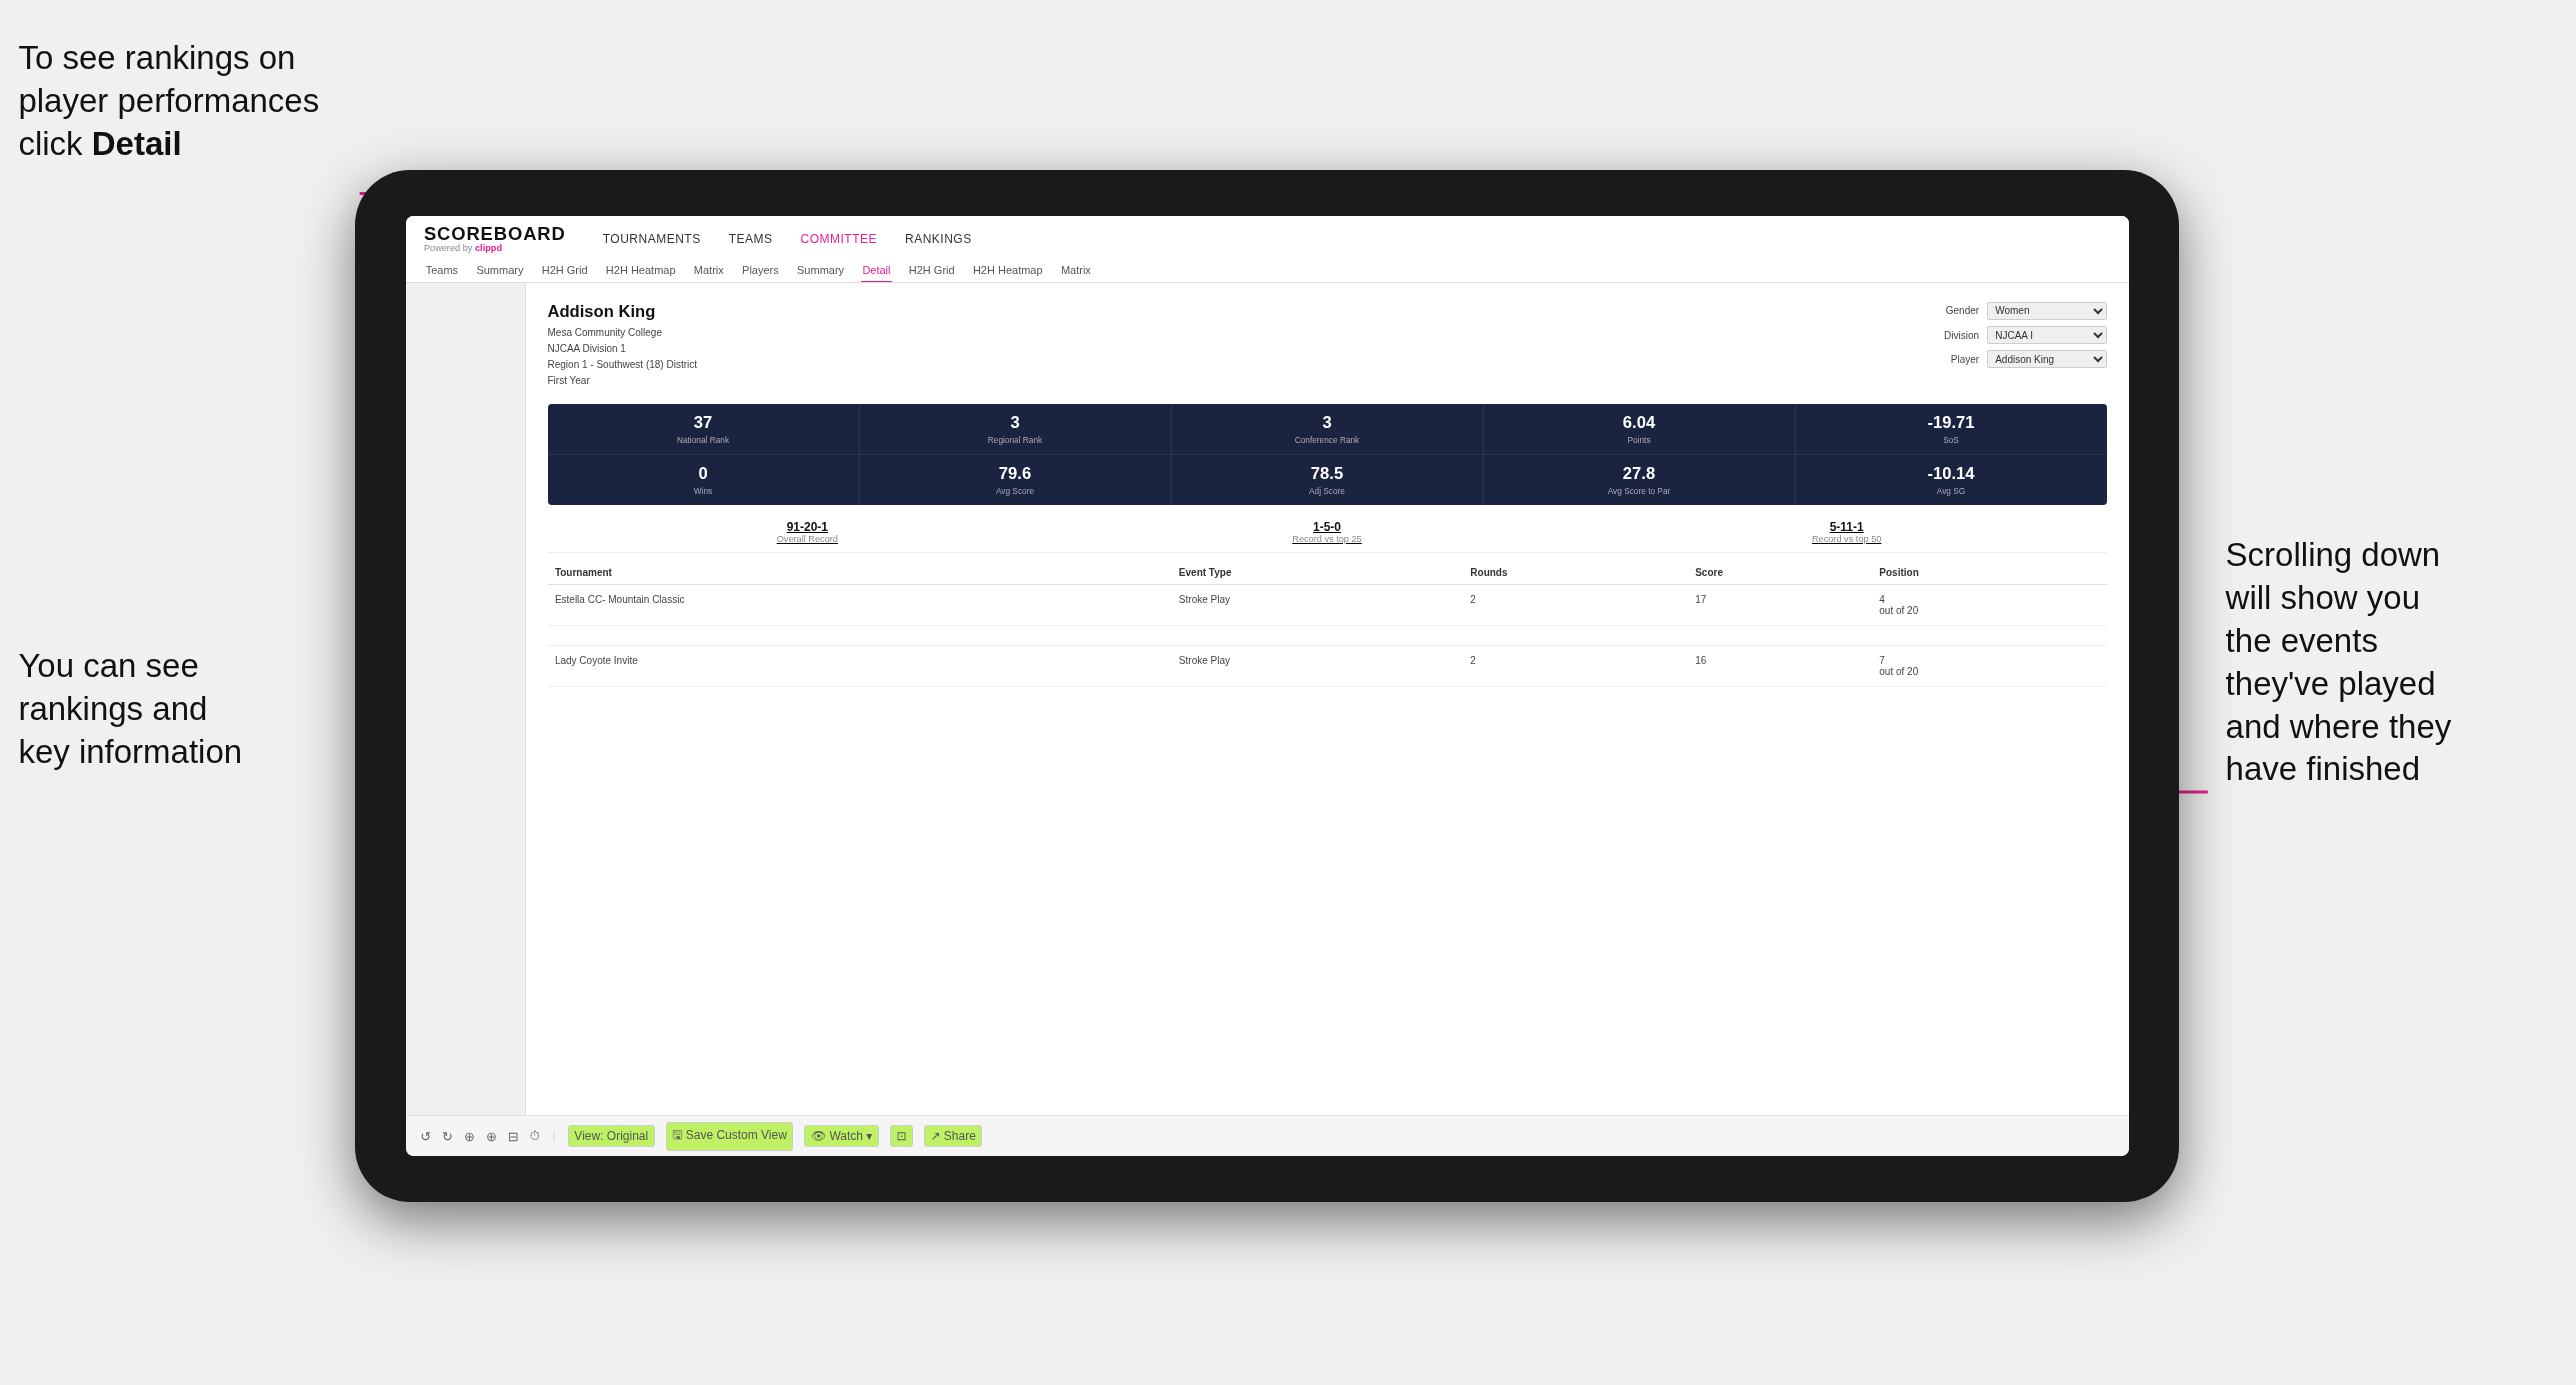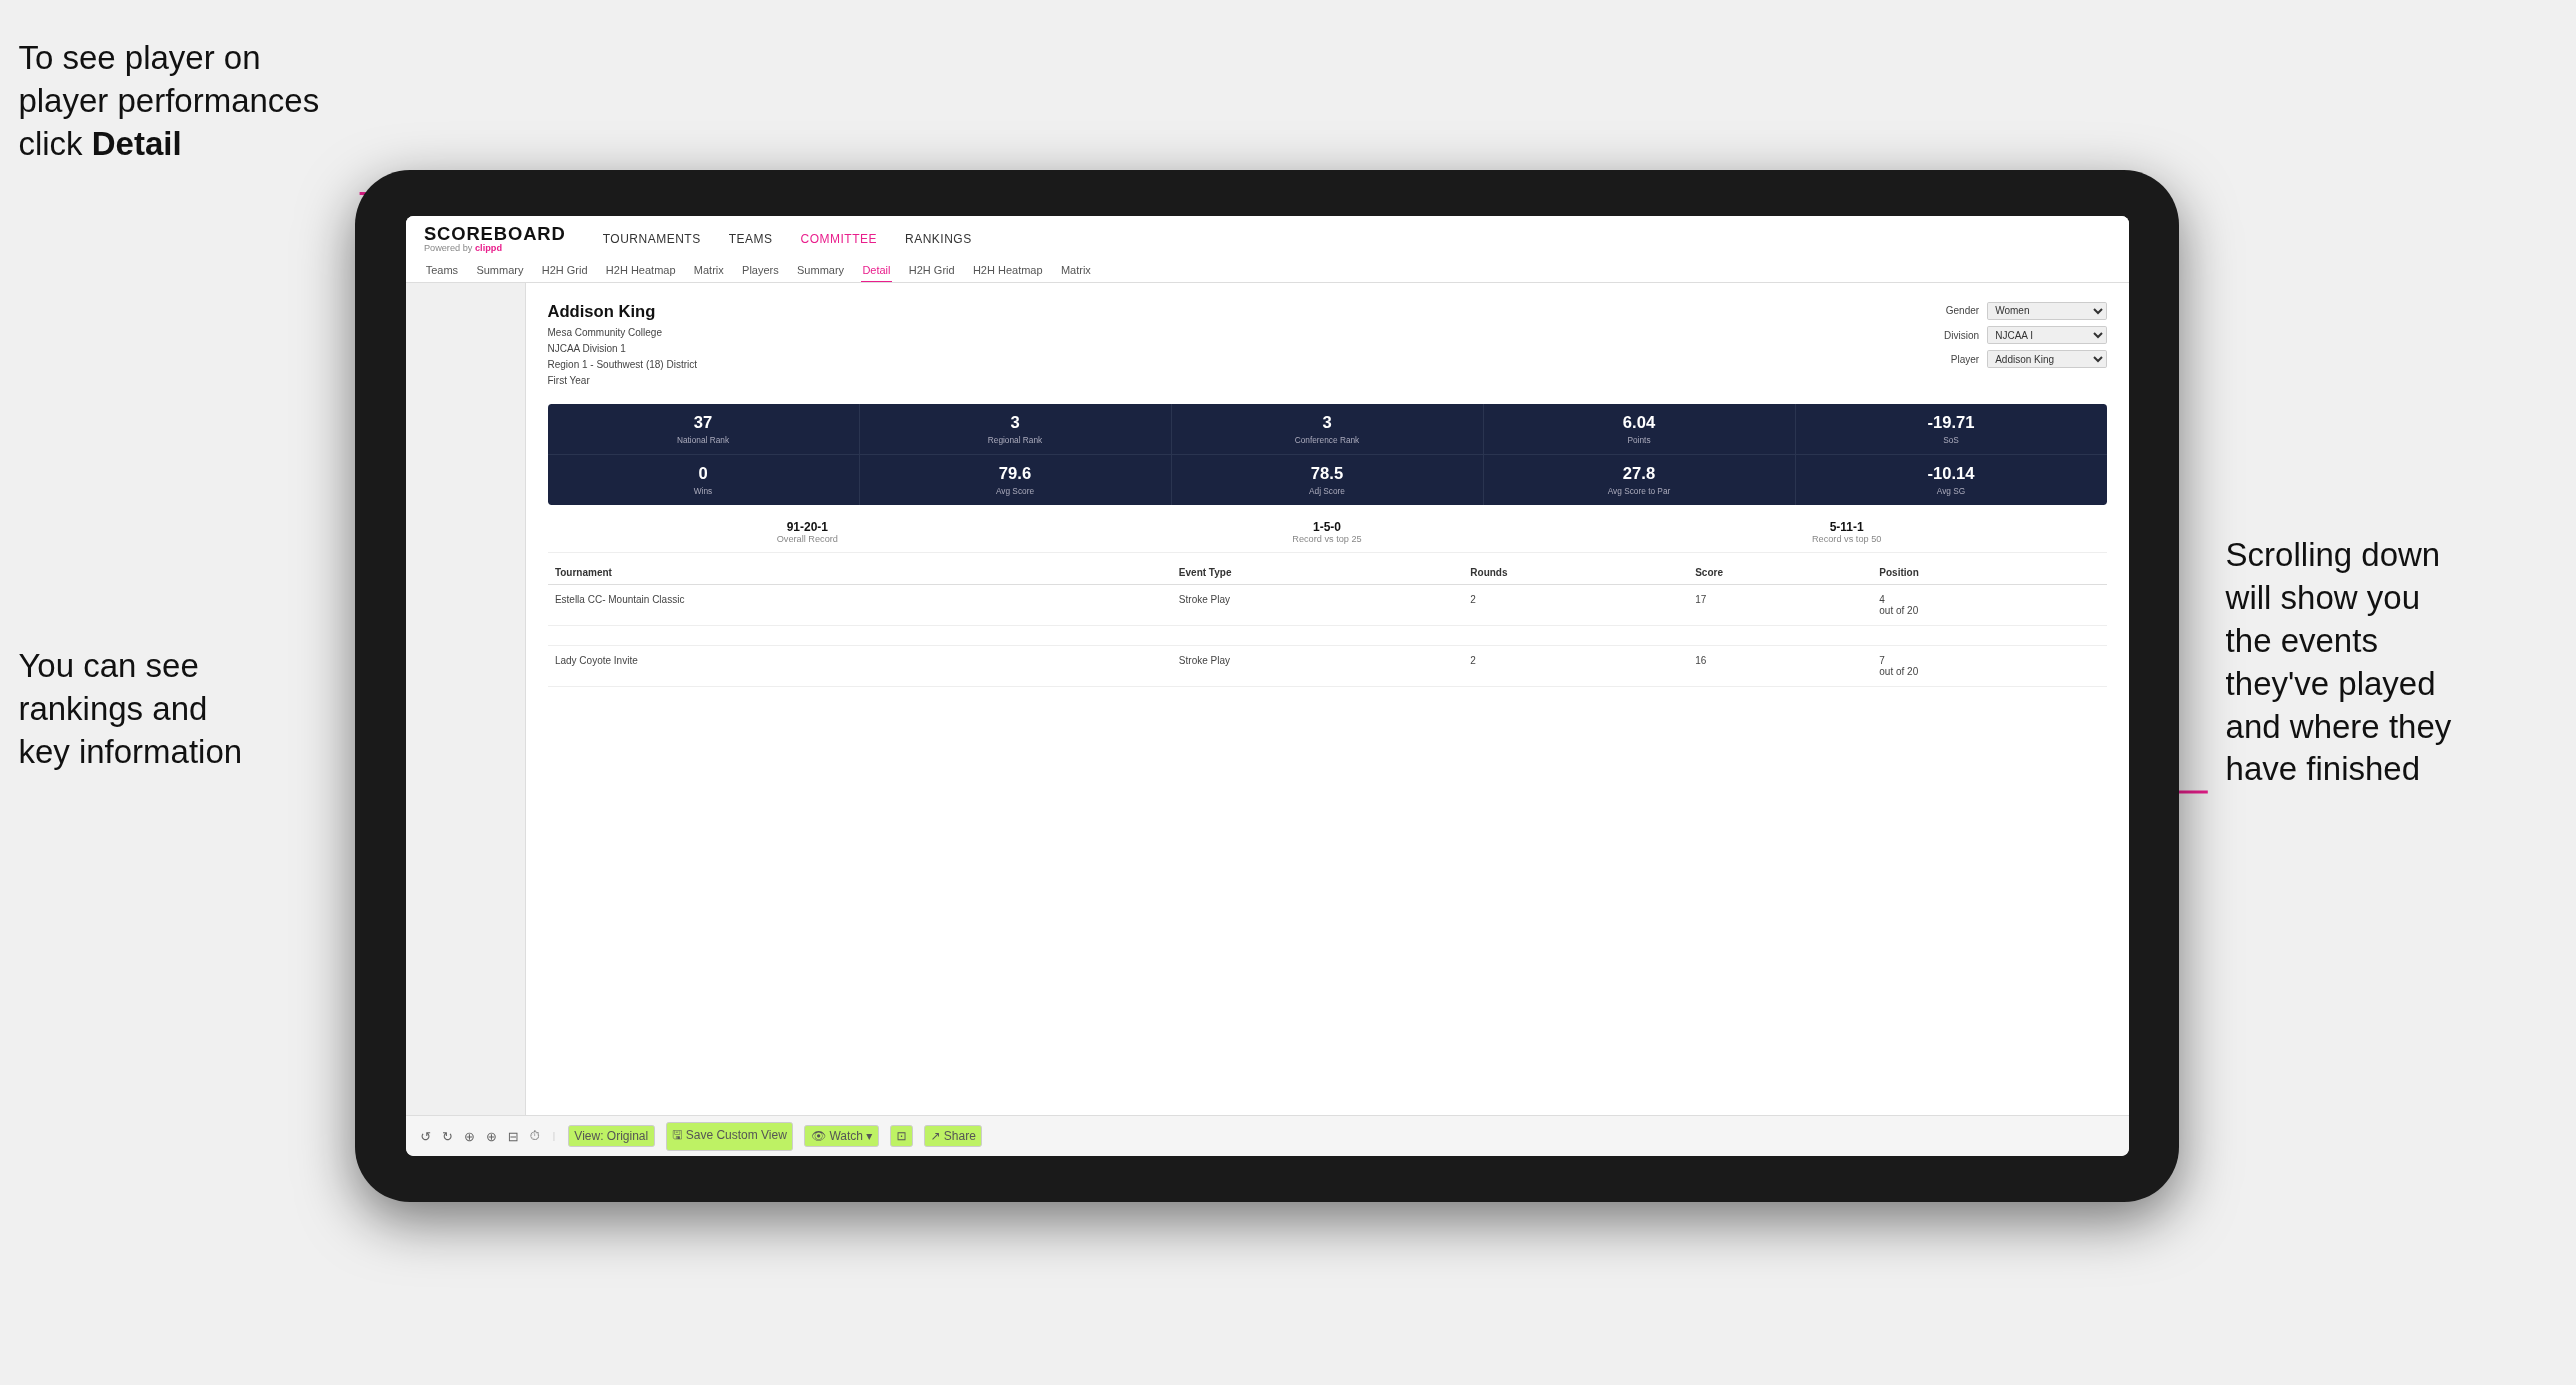--- a/index.html
+++ b/index.html
@@ -229,20 +229,21 @@
       border-top: 0.9px solid #2a3450;
     }
 
     
     .record-row {
       display: flex;
       justify-content: flex-end;
       padding: 7.4px 0;
       margin-bottom: 9.2px;
       border-bottom: 0.9px solid #eee;
+      text-decoration: underline;
     }
     .record-item {
       text-align: center;
       flex: 1;
     }
     .record-value {
       font-size: 12px;
       font-weight: 600;
       color: #111;
       display: block;
@@ -309,21 +310,21 @@
 
     
     svg.arrow {
       overflow: visible;
     }
   </style>
 </head>
 <body>
 
 <div class="annotation annotation-topleft">
-  <span>To see player on</span><br>
+  <span>To see rankings on</span><br>
   <span>player performances</span><br>
   <span>click </span><b>Detail</b>
 </div>
 
 <svg class="arrow" style="position:absolute;top:184px;left:332px;width:322px;height:111px;" viewBox="0 0 350 120" width="322" height="111">
   <defs>
     <marker id="arrowhead1" markerWidth="10" markerHeight="7" refX="10" refY="3.5" orient="auto">
       <polygon points="0 0, 10 3.5, 0 7" fill="#e91e8c"></polygon>
     </marker>
   </defs>

